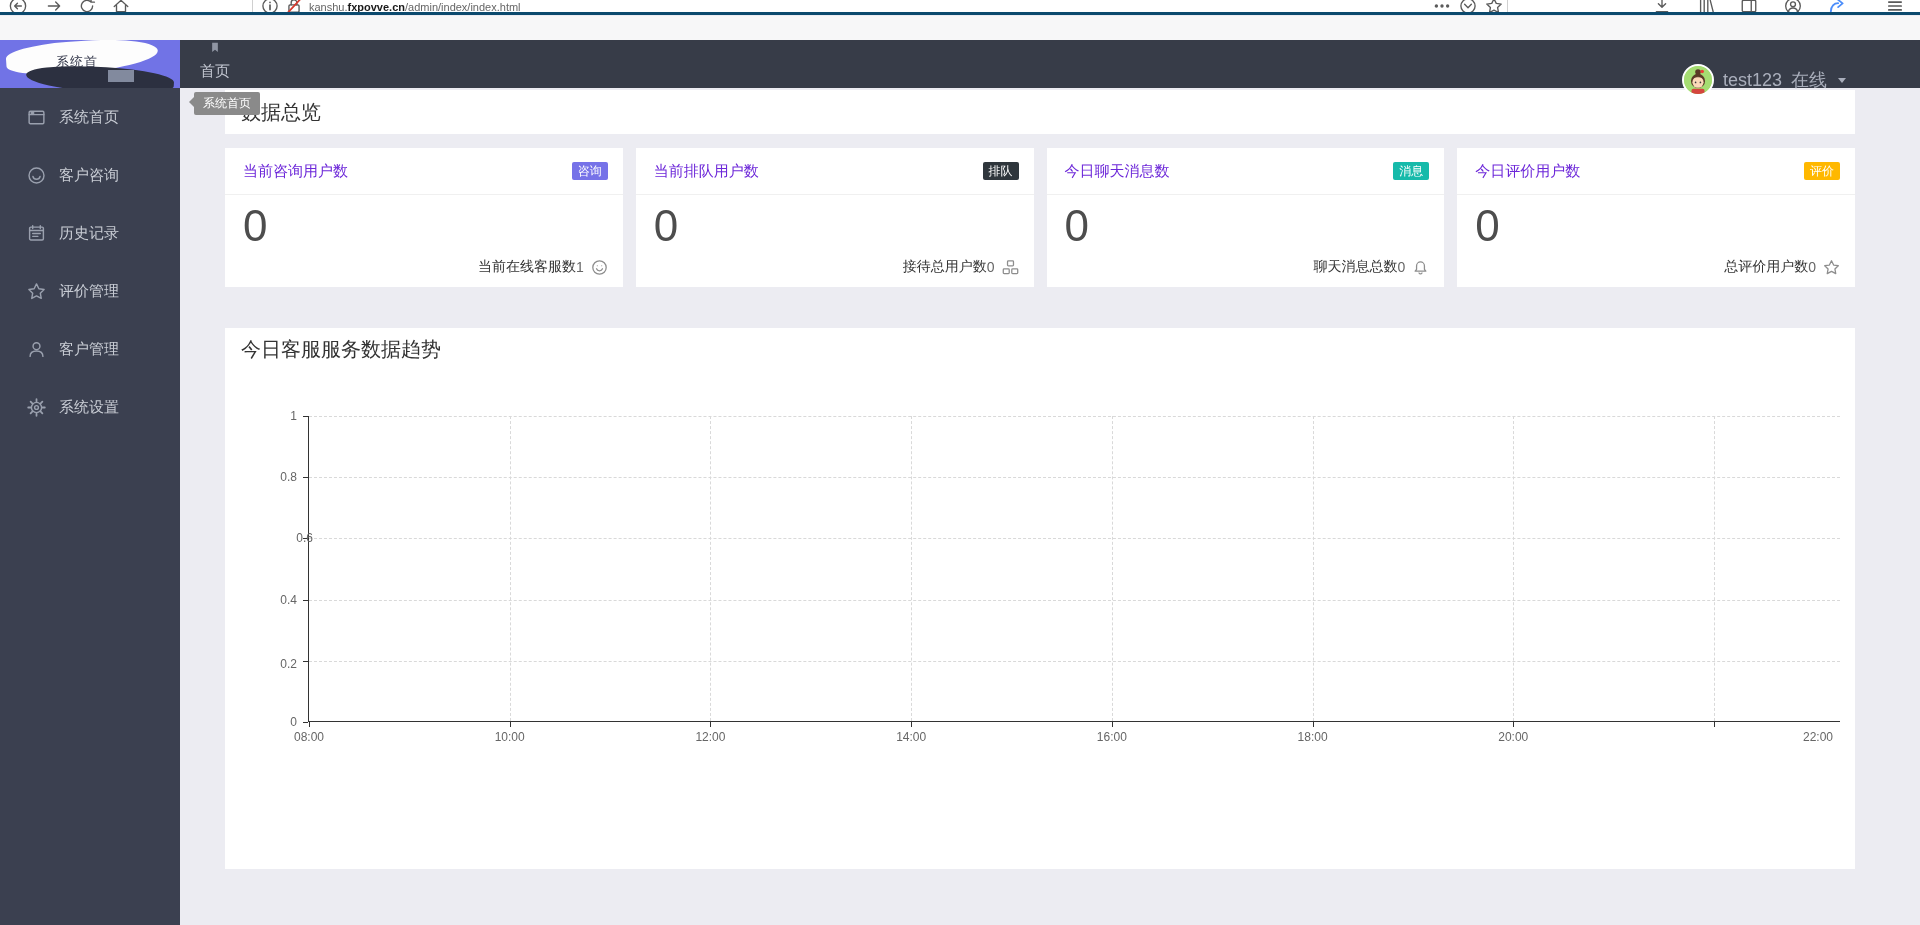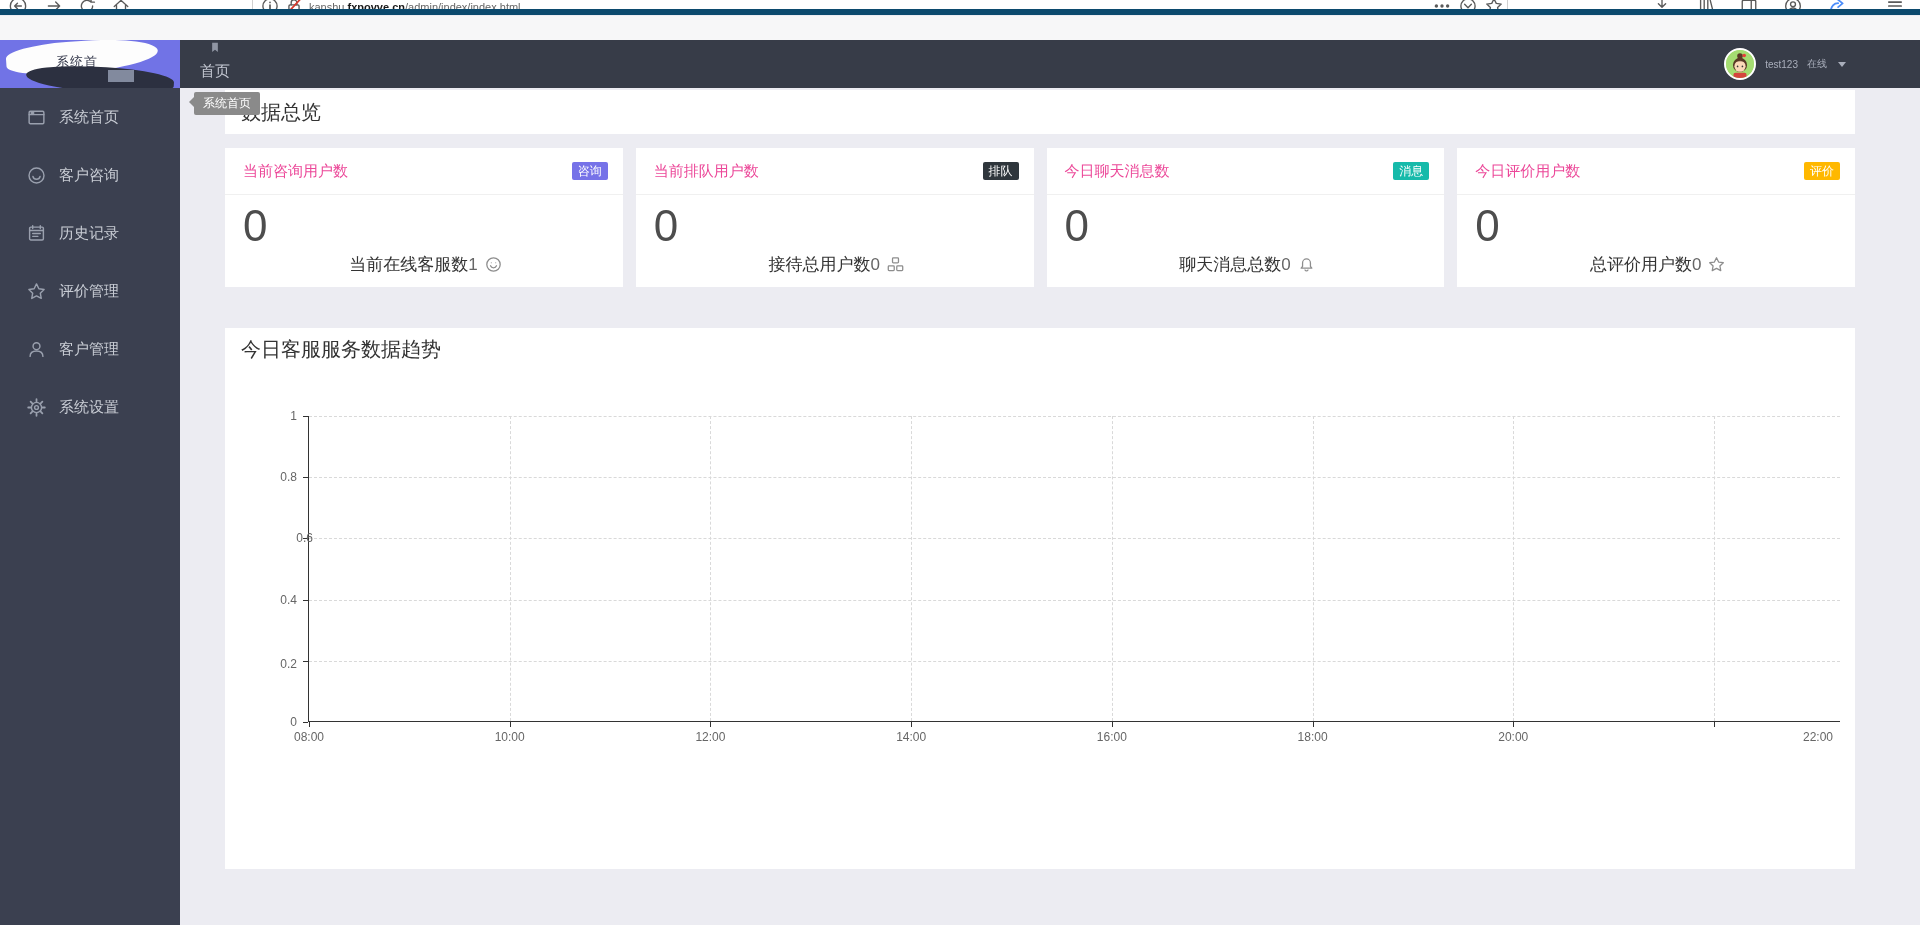--- a/index.html
+++ b/index.html
@@ -1,61 +1,61 @@
 <!DOCTYPE html>
 <html><head>
 <meta charset="utf-8">
 <style>
   * { margin:0; padding:0; box-sizing:border-box; }
   body { font-family:"Liberation Sans","DejaVu Sans",sans-serif; }
   .screen { position:relative; width:1920px; height:925px; background:#ececf2; overflow:hidden; }
 
   
-  .browser-bar { position:absolute; top:0; left:0; width:1920px; height:15px; background:#fff; border-bottom:6px solid #0c4a6e; overflow:hidden; z-index:50; }
+  .browser-bar { position:absolute; top:0; left:0; width:1920px; height:15px; background:#fff; border-bottom:3px solid #0c4a6e; overflow:hidden; z-index:50; }
   .bicon { position:absolute; top:-3px; width:18px; height:18px; color:#5a5a5a; }
   .bicon svg { width:100%; height:100%; }
   .url-field { position:absolute; left:252px; top:0; width:1256px; height:15px; background:#fff; border-left:1px solid #d0d0d0; border-right:1px solid #d0d0d0; }
   .url-text { position:absolute; left:56px; top:1px; font-size:11px; color:#666; white-space:nowrap; }
   .url-text b { color:#1a1a1a; font-weight:700; }
   .gap-band { position:absolute; top:16px; left:0; width:1920px; height:24px; background:#f7f7f8; }
 
   
   .app { position:absolute; top:40px; left:0; width:1920px; height:885px; }
   .app-header { position:absolute; top:0; left:0; right:0; height:48px; background:#373c48; z-index:10; }
   .logo-area { position:absolute; left:0; top:0; width:180px; height:48px; background:#7173e6; overflow:hidden; }
   .blob-white { position:absolute; left:6px; top:1px; width:152px; height:31px; background:#fdfdfd; border-radius:46% 54% 60% 40%; transform:rotate(-4deg); }
   .logo-text { position:absolute; left:56px; top:13px; font-size:13px; color:#33374a; z-index:2; letter-spacing:1px; }
   .blob-dark { position:absolute; left:26px; top:27px; width:148px; height:25px; background:#2c3040; border-radius:50% 50% 42% 58%; transform:rotate(3deg); z-index:3; }
   .logo-tab { position:absolute; left:108px; top:30px; width:26px; height:12px; background:#828a9e; z-index:4; }
   .breadcrumb { position:absolute; left:200px; top:0; height:48px; display:flex; align-items:center; color:#c3c7d1; font-size:15px; gap:7px;flex-direction:column; }
   .breadcrumb .icon { width:12px; height:15px; color:#8f95a3; display:inline-block; }
   .breadcrumb .icon svg { width:100%; height:100%; }
-  .user-area { position:absolute; right:74px; top:0; height:48px; display:flex; align-items:center; gap:9px; color:#a9aebb; font-size:10px; cursor:pointer; }
+  .user-area { position:absolute; right:74px; top:16px; height:48px; display:flex; align-items:center; gap:9px; color:#a9aebb; font-size:18px; cursor:pointer; }
   .avatar { width:32px; height:32px; border-radius:50%; border:2px solid #fff; overflow:hidden; background:#a5dd72; }
   .caret { width:0; height:0; border-left:4px solid transparent; border-right:4px solid transparent; border-top:5px solid #a9aebb; margin-left:2px; }
 
   .sidebar { position:absolute; left:0; top:48px; width:180px; bottom:0; background:#3b4050; }
   .menu-item { height:58px; display:flex; align-items:center; padding-left:27px; color:#c9cdd5; font-size:15px; cursor:pointer; }
   .menu-item .icon { width:19px; height:19px; color:#9aa0ae; margin-right:13px; flex:none; }
   .menu-item .icon svg { width:100%; height:100%; }
 
   .tooltip { position:absolute; left:194px; top:52px; background:#8a8a8a; color:#fff; font-size:12px; padding:3px 9px; border-radius:2px; z-index:20; white-space:nowrap; }
   .tooltip::before { content:""; position:absolute; left:-5px; top:5px; border-top:5px solid transparent; border-bottom:5px solid transparent; border-right:5px solid #8a8a8a; }
 
   .main { position:absolute; left:180px; top:48px; right:0; bottom:0; background:#ececf2; }
   .title-panel { position:absolute; left:45px; top:2px; width:1630px; height:44px; background:#fff; display:flex; align-items:center; padding-left:16px; }
   .title-panel h2, .chart-panel h2 { font-size:20px; color:#333; font-weight:400; }
 
   .cards { position:absolute; left:45px; top:60px; width:1630px; height:139px; display:flex; gap:13px; }
   .card { flex:1; background:#fff; position:relative; }
   .card-header { height:47px; display:flex; align-items:center; justify-content:space-between; padding:0 15px 0 18px; border-bottom:1px solid #f0f0f0; }
-  .card-title { font-size:15px; color:#ec4899; }
+  .card-title { font-size:15px; color:#6d28d9; }
   .badge { font-size:12px; color:#fff; padding:3px 6px; border-radius:2px; line-height:1; }
   .card-value { position:absolute; left:18px; top:56px; font-size:44px; color:#4d4d4d; line-height:1; }
-  .card-footer { position:absolute; left:18px; right:15px; bottom:11px; display:flex; justify-content:center; align-items:center; font-size:17px; color:#333; }
+  .card-footer { position:absolute; left:18px; right:15px; bottom:11px; display:flex; justify-content:flex-end; align-items:center; font-size:14px; color:#333; }
   .footer-val { color:#666; display:flex; align-items:center; gap:7px; }
   .footer-val .icon { width:17px; height:17px; color:#8d8d8d; }
   .footer-val .icon svg { width:100%; height:100%; }
 
   .chart-panel { position:absolute; left:45px; top:240px; width:1630px; height:541px; background:#fff; }
   .chart-panel h2 { position:absolute; left:16px; top:8px; }
   .chart { position:absolute; left:83px; top:88px; width:1532px; height:306px; border-left:1px solid #333; border-bottom:1px solid #333; }
   .hgrid { position:absolute; left:0; right:0; border-top:1px dashed #d9d9d9; }
   .vgrid { position:absolute; top:0; bottom:0; border-left:1px dashed #d9d9d9; }
   .xtick { position:absolute; bottom:-6px; height:5px; border-left:1px solid #333; }

